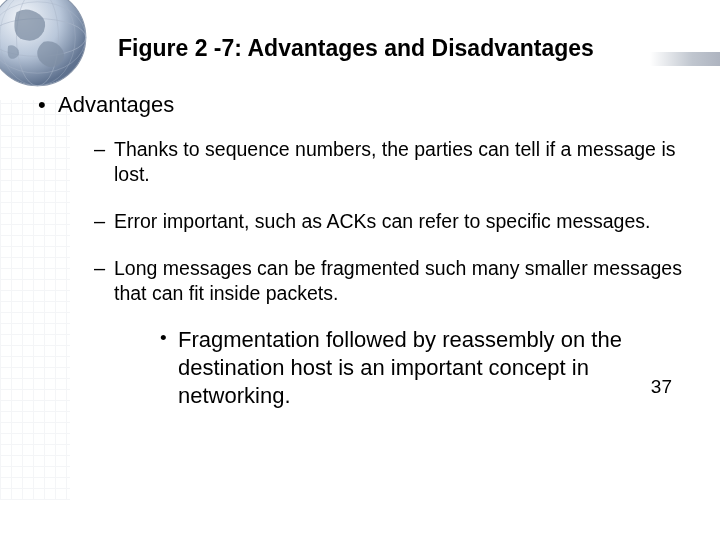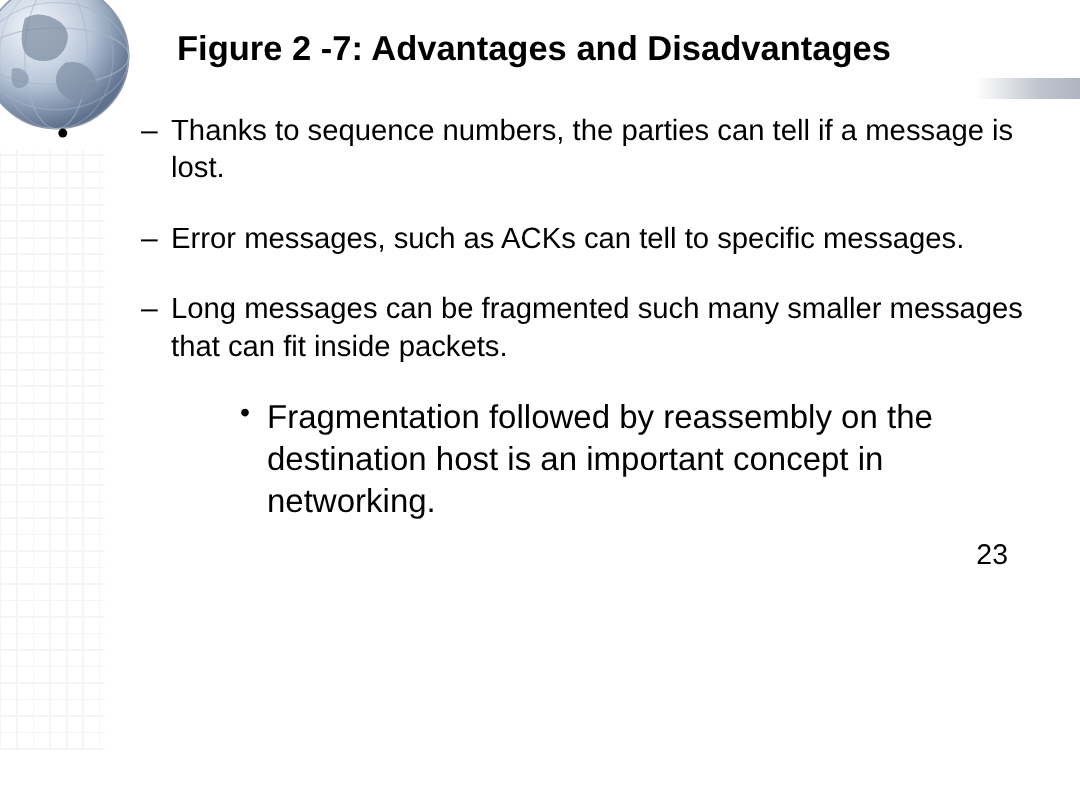--- a/index.html
+++ b/index.html
@@ -38,20 +38,21 @@
     right: 0; top: 52px;
     width: 70px; height: 14px;
     background: linear-gradient(to right, rgba(150,160,175,0) 0%, rgba(150,160,175,0.6) 60%, rgba(120,130,150,0.6) 100%);
   }
   .slide {
     position: relative;
     z-index: 1;
     width: 720px;
     height: 404px;
     padding: 18px 30px 0 30px;
+    margin-top: 16px;
   }
   .title {
     font-size: 23px;
     font-weight: bold;
     line-height: 1.25;
     margin-left: 88px;
     margin-right: 10px;
     margin-bottom: 28px;
   }
   ul.l1 {
@@ -140,33 +141,34 @@
 
 <div class="accent-bar"></div>
 
 <div class="slide">
   <h1 class="title">
     <span>Figure 2 -7: Advantages and Disadvantages</span><br>
   </h1>
 
   <ul class="l1">
     <li>
+      <span>Advantages</span>
       <ul class="l2">
         <li>
           <span>Thanks to sequence numbers, the parties can tell if a message is lost.</span>
         </li>
         <li>
-          <span>Error messages, such as ACKs can tell to specific messages.</span>
+          <span>Error important, such as ACKs can refer to specific messages.</span>
         </li>
         <li>
           <span>Long messages can be fragmented such many smaller messages that can fit inside packets.</span>
           <ul class="l3">
             <li>
               <span>Fragmentation followed by reassembly on the destination host is an important concept in networking.</span>
             </li>
           </ul>
         </li>
       </ul>
     </li>
   </ul>
 
-  <div class="page-num">23</div>
+  <div class="page-num">37</div>
 </div>
 
 </body></html>

